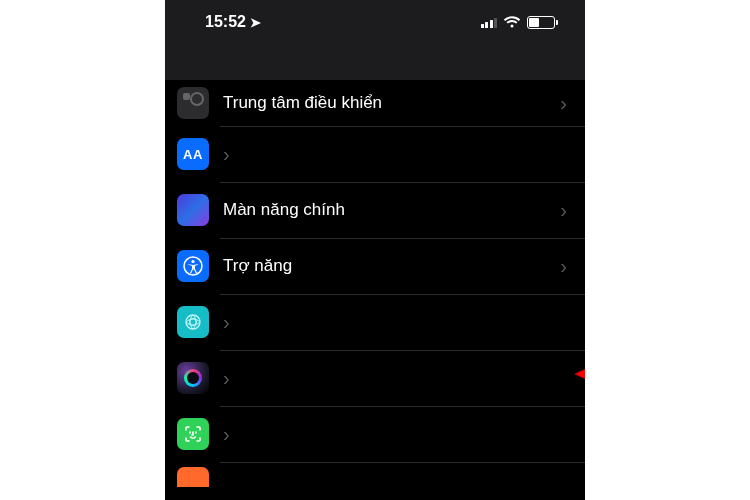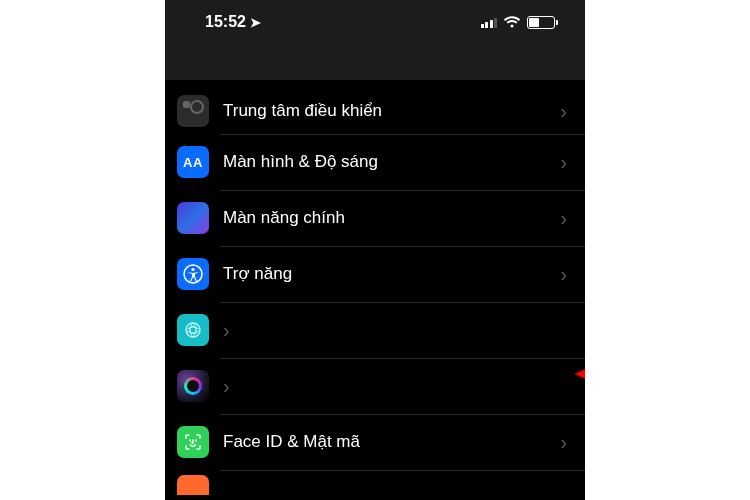--- a/index.html
+++ b/index.html
@@ -20,21 +20,21 @@
   .wifi-icon { width: 18px; height: 14px; position: relative; }
   .wifi-icon svg { width:18px; height:14px; }
   .battery { width: 28px; height: 13px; border: 1.5px solid #fff; border-radius: 3px; position: relative; }
   .battery::after { content:""; position:absolute; right:-4px; top:3px; width:2px; height:5px; background:#fff; border-radius:0 1px 1px 0; }
   .battery .fill { position:absolute; left:1px; top:1px; bottom:1px; width: 40%; background:#fff; border-radius:1px; }
 
   .nav-title { position: absolute; top: 52px; left: 0; right: 0; text-align: center; color: #fff; font-family: -apple-system, Helvetica, Arial, sans-serif; font-size: 17px; font-weight: 600; z-index:3; }
 
   .list { position: absolute; top: 80px; left: 0; right: 0; bottom: 0; background: #000; font-family: -apple-system, Helvetica, Arial, sans-serif; }
   .row { display: flex; align-items: center; height: 56px; padding: 0 18px 0 12px; position: relative; }
-  .row.first { height: 46px; margin-top:8px; }
+  .row.first { height: 46px; margin-top:0; }
   .row + .row::before { content:""; position:absolute; top:0; left: 55px; right:0; height:0.5px; background:#2a2a2c; }
   .app-icon { width: 32px; height: 32px; border-radius: 7px; margin-right: 14px; flex-shrink:0; display:flex; align-items:center; justify-content:center; font-size:14px; color:#fff; font-weight:700; }
   .label { flex: 1; color: #fff; font-size: 17px; }
   .chevron { color: #5a5a5e; font-size: 20px; font-weight:300; }
 
   .ic-control { background:#2c2c2e; position:relative; }
   .ic-control::before { content:""; position:absolute; left:6px; top:6px; width:7px; height:7px; border-radius:2px; background:#666; }
   .ic-control::after { content:""; position:absolute; right:5px; top:5px; width:10px; height:10px; border-radius:50%; border:2px solid #666; }
 
   .ic-display { background:#0a6cff; }
@@ -102,21 +102,20 @@
       <div class="row first">
         <div class="app-icon ic-control"></div>
         <div class="label">Trung tâm điều khiển</div>
         <div class="chevron">›</div>
       </div>
 
       <div class="row">
         <div class="app-icon ic-display">
             <span>AA</span>
           </div>
-        <div class="label">Màn hình &amp; Độ sáng</div>
         <div class="chevron">›</div>
       </div>
 
       <div class="row">
         <div class="app-icon ic-home">
             <i></i>
             <i></i>
             <i></i>
             <i></i>
             <i></i>
@@ -166,21 +165,20 @@
         <div class="chevron">›</div>
       </div>
 
       <div class="row">
         <div class="app-icon ic-faceid">
           <svg viewBox="0 0 20 20" fill="none" stroke="#fff" stroke-width="1.6" stroke-linecap="round">
               <path d="M3 6V4a1 1 0 011-1h2M17 6V4a1 1 0 00-1-1h-2M3 14v2a1 1 0 001 1h2M17 14v2a1 1 0 01-1 1h-2"></path>
               <path d="M7 8v1M13 8v1M10 8v3h-1M7.5 13c.8.8 1.6 1.2 2.5 1.2s1.7-.4 2.5-1.2"></path>
             </svg>
         </div>
-        <div class="label">Face ID &amp; Mật mã</div>
         <div class="chevron">›</div>
       </div>
 
       <div class="row" style="height:30px;">
         <div class="app-icon ic-orange" style="height:20px; border-radius:7px 7px 0 0;"></div>
       </div>
 
     </div>
 
     <div class="arrow-annot">

